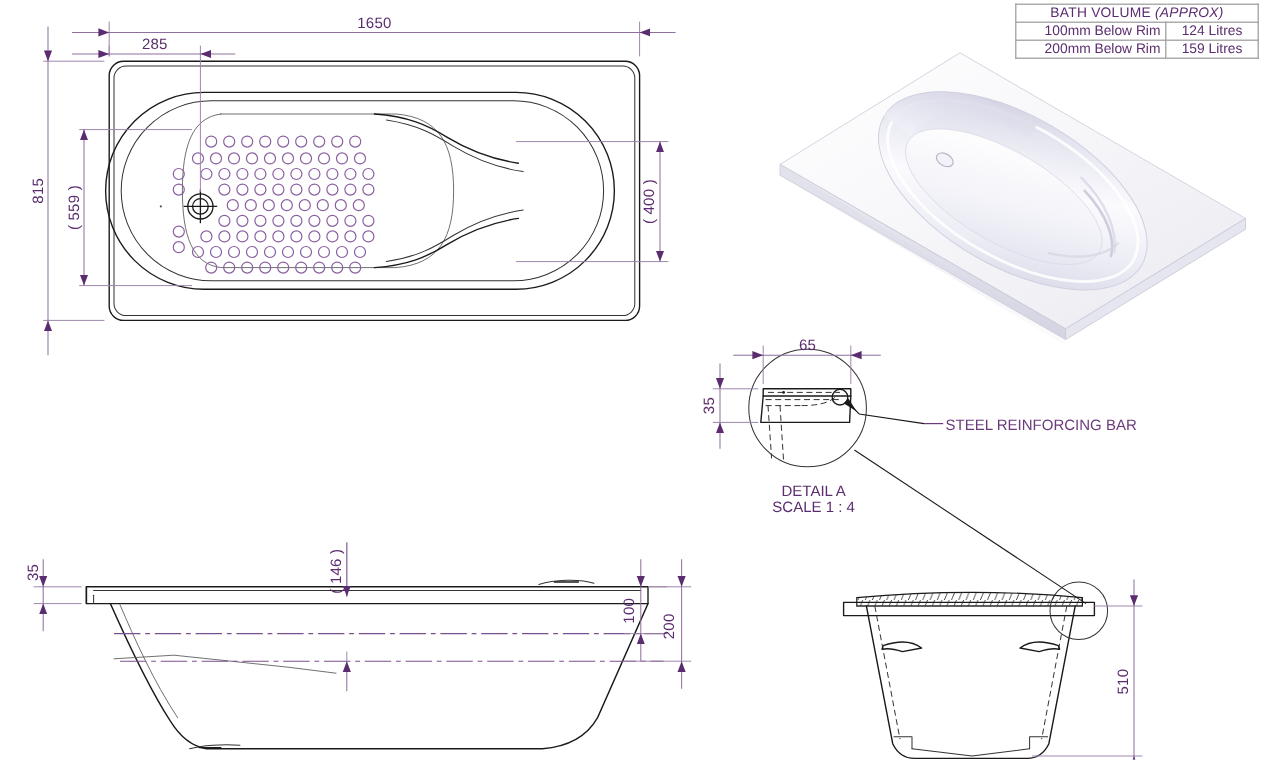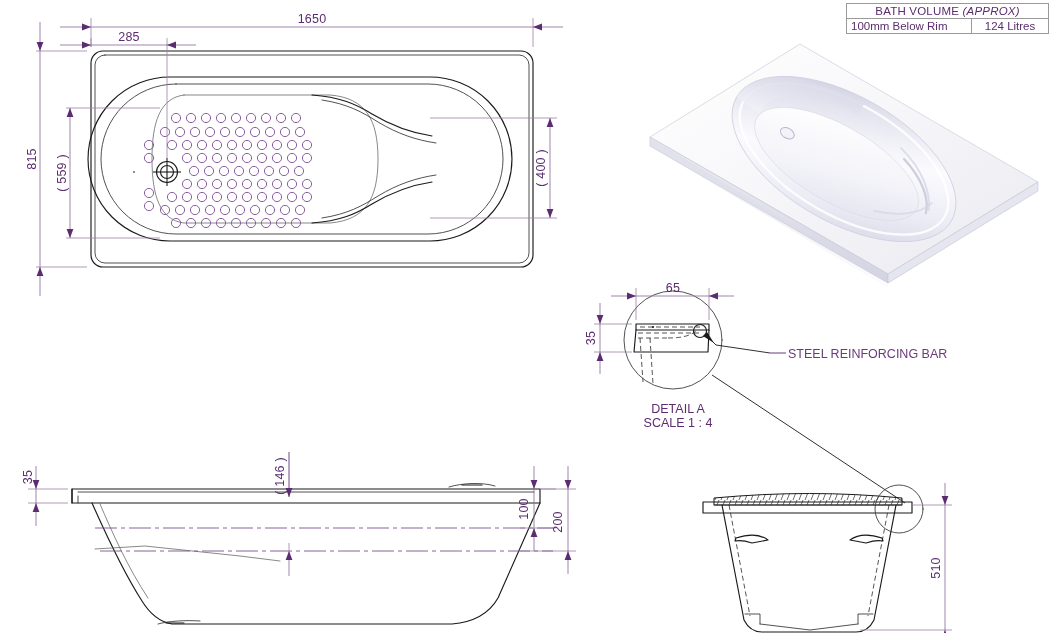--- a/index.html
+++ b/index.html
@@ -75,21 +75,21 @@
     font-size: 11.5px;
     color: #5b2c6f;
     padding: 0px 4px;
     height: 14px;
     line-height: 14px;
     text-align: center;
     white-space: nowrap;
   }
   #volume-table td.hdr { letter-spacing: 0.2px; }
   #volume-table td.hdr .approx { font-style: italic; }
-  #volume-table td.lbl { text-align: left; width: 125px; }
+  #volume-table td.lbl { text-align: right; width: 125px; }
   #volume-table td.val { text-align: center; width: 76px; }
 
   
   #render3d {
     position: absolute;
     left: 645px;
     top: 42px;
     width: 400px;
     height: 265px;
   }
@@ -164,20 +164,24 @@
         <tr>
       <td class="hdr" colspan="2">
         <span>BATH VOLUME</span>
         <span class="approx">(APPROX)</span>
       </td>
     </tr>
     <tr>
       <td class="lbl">100mm Below Rim</td>
       <td class="val">124 Litres</td>
     </tr>
+    <tr>
+      <td class="lbl">200mm Below Rim</td>
+      <td class="val">159 Litres</td>
+    </tr>
   </tbody>
     </table>
 
   <svg class="dwg" viewBox="0 0 1059 633">
     <defs>
       <marker id="arwR" markerWidth="10" markerHeight="8" refX="9" refY="4" orient="auto" markerUnits="userSpaceOnUse">
         <path d="M0,0.6 L9,4 L0,7.4 Z" class="arrowfill"></path>
       </marker>
       <marker id="arwL" markerWidth="10" markerHeight="8" refX="1" refY="4" orient="auto" markerUnits="userSpaceOnUse">
         <path d="M10,0.6 L1,4 L10,7.4 Z" class="arrowfill"></path>

